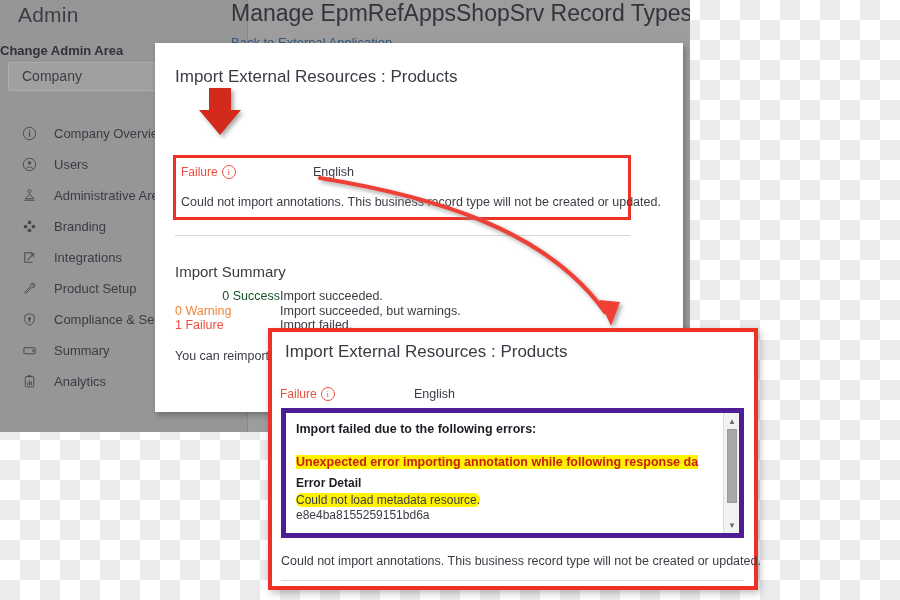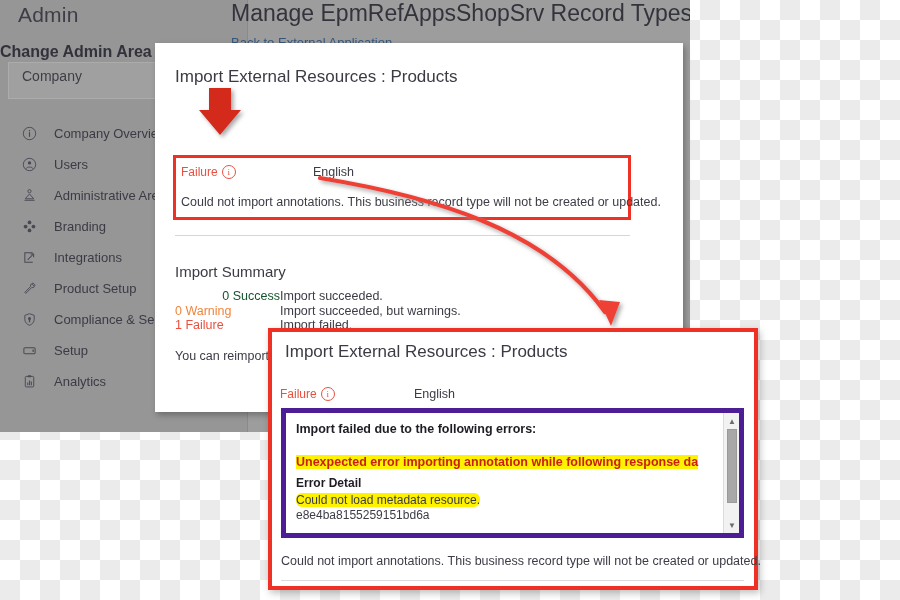--- a/index.html
+++ b/index.html
@@ -39,28 +39,28 @@
   .admin-title {
     position: absolute;
     left: 18px; top: 3px;
     font-size: 21px;
     color: #3d3d46;
     letter-spacing: .2px;
   }
   .change-area-label {
     position: absolute;
     left: 0; top: 43px;
-    font-size: 16px;
+    font-size: 13px;
     font-weight: bold;
     color: #32323c;
   }
   .company-select {
     position: absolute;
     left: 8px; top: 62px;
-    width: 195px; height: 37px;
+    width: 195px; height: 29px;
     border: 1px solid #acacac;
     background: #a0a0a0;
     box-sizing: border-box;
   }
   .company-select .val {
     position: absolute;
     left: 13px; top: 5px;
     font-size: 14px;
     color: #3d3d46;
   }
@@ -395,21 +395,21 @@
           <span class="nav-label">Compliance &amp; Security</span>
         </div>
 
         <div class="nav-item">
           <span class="nav-ico">
             <svg width="15" height="15" viewBox="0 0 16 16">
                 <rect x="2" y="5" width="12" height="6.5" rx="1.2" fill="none" stroke="#4a4a55" stroke-width="1.1"></rect>
                 <rect x="11.2" y="7" width="1.4" height="2.5" fill="#4a4a55"></rect>
               </svg>
           </span>
-          <span class="nav-label">Setup</span>
+          <span class="nav-label">Summary</span>
         </div>
 
         <div class="nav-item">
           <span class="nav-ico">
             <svg width="15" height="15" viewBox="0 0 16 16">
                 <rect x="3.5" y="2.6" width="9" height="11.2" rx="1" fill="none" stroke="#4a4a55" stroke-width="1"></rect>
                 <rect x="6.2" y="1.4" width="3.6" height="2" rx=".6" fill="#4a4a55"></rect>
                 <rect x="5.6" y="9" width="1.1" height="3" fill="#4a4a55"></rect>
                 <rect x="7.5" y="7" width="1.1" height="5" fill="#4a4a55"></rect>
                 <rect x="9.4" y="8" width="1.1" height="4" fill="#4a4a55"></rect>

